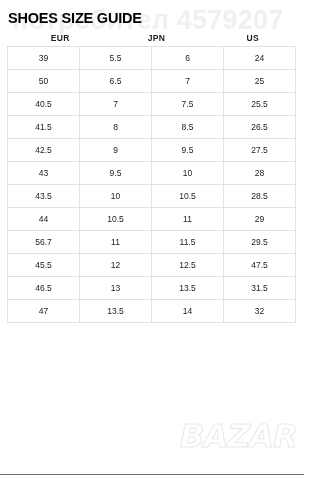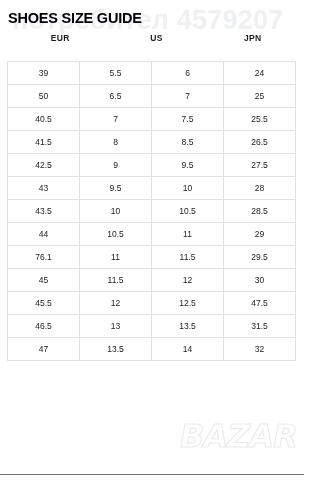--- a/index.html
+++ b/index.html
@@ -65,21 +65,21 @@
     font-size: 8.5px;
     font-weight: bold;
     color: #1d1d1d;
     letter-spacing: 0.3px;
   }
 
   
   .table-wrap {
     position: absolute;
     left: 7px;
-    top: 61px;
+    top: 46px;
     width: 289px;
     z-index: 2;
   }
   table.size-table {
     border-collapse: collapse;
     width: 289px;
     table-layout: fixed;
     background: #ffffff;
   }
   table.size-table td {
@@ -129,22 +129,22 @@
 <body>
 
 <div class="page">
 
   <div class="wm-user">потребител 4579207</div>
 
   <div class="title">SHOES SIZE GUIDE</div>
 
   <div class="head-row">
     <div class="head-cell">EUR</div>
+    <div class="head-cell">JPN</div>
     <div class="head-cell">US</div>
-    <div class="head-cell">JPN</div>
   </div>
 
   <div class="table-wrap">
     <table class="size-table">
       <tbody>
         <tr>
           <td>39</td>
           <td>5.5</td>
           <td>6</td>
           <td>24</td>
@@ -185,30 +185,24 @@
           <td>10.5</td>
           <td>28.5</td>
         </tr>
         <tr>
           <td>44</td>
           <td>10.5</td>
           <td>11</td>
           <td>29</td>
         </tr>
         <tr>
-          <td>76.1</td>
+          <td>56.7</td>
           <td>11</td>
           <td>11.5</td>
           <td>29.5</td>
-        </tr>
-        <tr>
-          <td>45</td>
-          <td>11.5</td>
-          <td>12</td>
-          <td>30</td>
         </tr>
         <tr>
           <td>45.5</td>
           <td>12</td>
           <td>12.5</td>
           <td>47.5</td>
         </tr>
         <tr>
           <td>46.5</td>
           <td>13</td>

